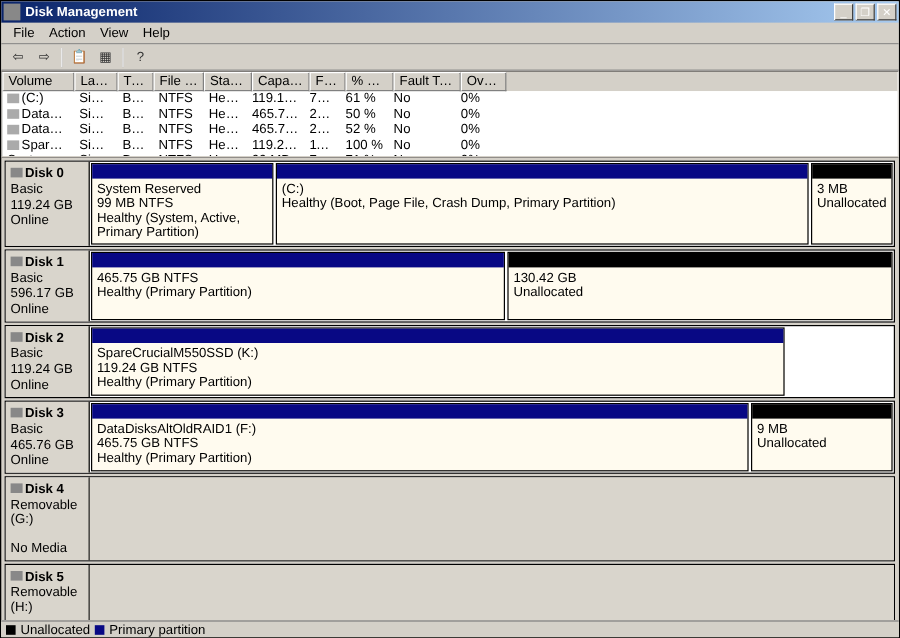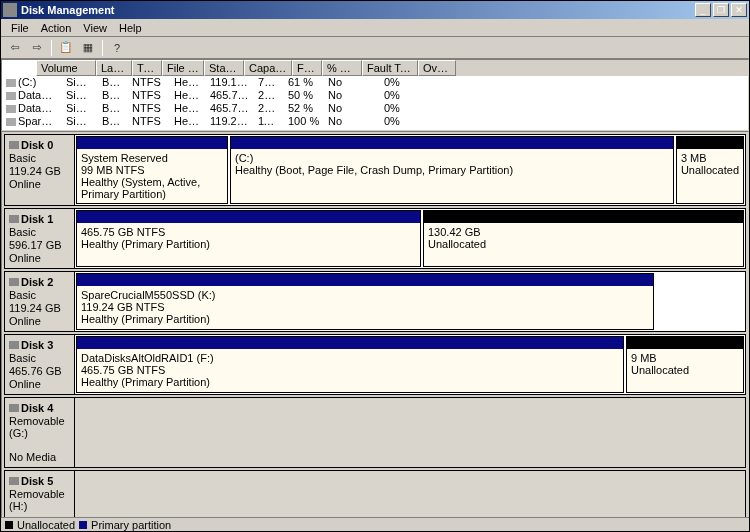--- a/index.html
+++ b/index.html
@@ -10,21 +10,21 @@
 .titlebar-icon { width: 14px; height: 14px; background: #888; display: inline-block; }
 .window-controls { display: flex; gap: 2px; }
 .window-btn { width: 16px; height: 14px; background: #d4d0c8; border: 1px solid #fff; border-right-color: #404040; border-bottom-color: #404040; font-size: 9px; display: flex; align-items: center; justify-content: center; cursor: pointer; }
 .menubar { background: #d4d0c8; height: 18px; display: flex; align-items: center; padding: 0 4px; border-bottom: 1px solid #808080; }
 .menu-item { padding: 1px 6px; cursor: pointer; }
 .toolbar { background: #d4d0c8; height: 22px; display: flex; align-items: center; padding: 0 4px; gap: 2px; border-bottom: 1px solid #808080; }
 .tool-btn { width: 20px; height: 18px; border: 1px solid transparent; display: flex; align-items: center; justify-content: center; cursor: pointer; color: #333; }
 .tool-sep { width: 1px; height: 16px; background: #808080; margin: 0 2px; border-right: 1px solid #fff; }
 .content { display: flex; flex-direction: column; height: calc(100% - 58px); }
 .top-pane { height: 72px; background: #fff; border: 1px inset #d4d0c8; overflow: hidden; }
-.table-header { display: flex; background: #d4d0c8; height: 16px; margin-left: 34px; }
+.table-header { display: flex; background: #d4d0c8; height: 16px; }
 .th { border: 1px solid; border-color: #fff #808080 #808080 #fff; padding: 1px 4px; overflow: hidden; white-space: nowrap; text-overflow: ellipsis; cursor: pointer; }
 .tbody { background: #fff; }
 .tr { display: flex; height: 13px; }
 .td { padding: 0 4px; overflow: hidden; white-space: nowrap; text-overflow: ellipsis; }
 .vol-icon { display: inline-block; width: 10px; height: 8px; background: #aaa; margin-right: 2px; vertical-align: middle; }
 .bottom-pane { flex: 1; background: #d4d0c8; border: 1px inset #d4d0c8; overflow-y: auto; padding: 2px; }
 .disk-row { display: flex; margin-bottom: 2px; border: 1px solid #000; background: #fff; min-height: 58px; }
 .disk-label-cell { width: 70px; background: #d9d5cc; padding: 4px; display: flex; flex-direction: column; gap: 1px; border-right: 1px solid #000; }
 .disk-label-cell .dname { font-weight: bold; margin-bottom: 1px; }
 .disk-icon { width: 10px; height: 8px; background: #888; display: inline-block; margin-right: 2px; }

